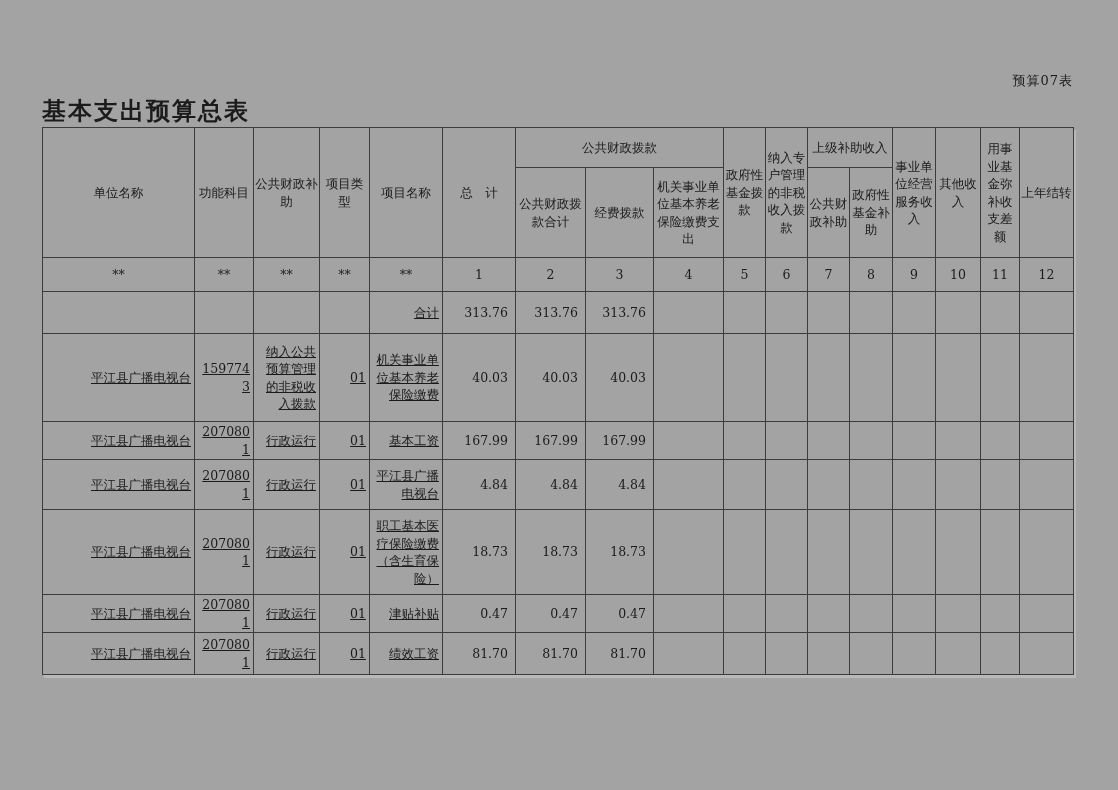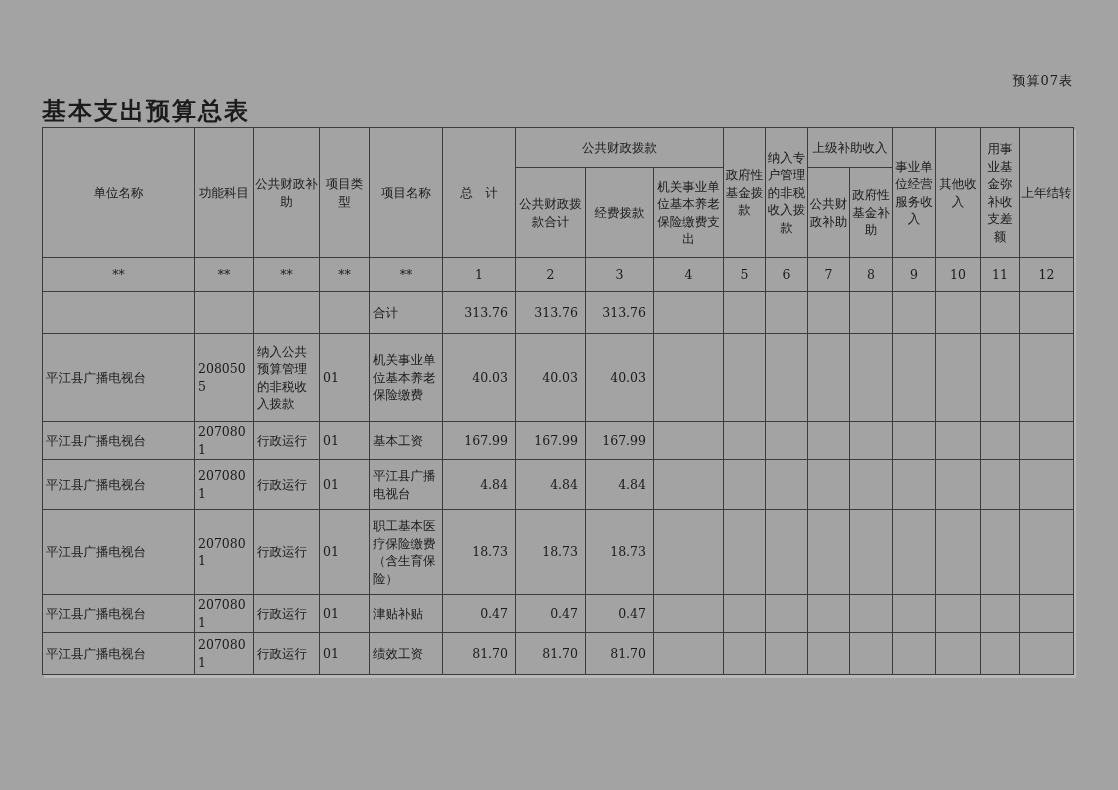--- a/index.html
+++ b/index.html
@@ -45,21 +45,21 @@
   #budget-table th, #budget-table td {
     border: 1px solid #3c3c3c;
     font-weight: normal;
     font-size: 12.5px;
     line-height: 1.4;
     vertical-align: middle;
     word-break: break-all;
     overflow: hidden;
   }
   #budget-table th { text-align: center; padding: 1px; }
-  #budget-table td.txt { text-align: left;  padding: 1px 3px; }
+  #budget-table td.txt { text-align: right;  padding: 1px 3px; text-decoration: underline; }
   #budget-table td.num { text-align: right; padding: 1px 7px 1px 1px; }
   #budget-table td.idx { text-align: center; padding: 1px; }
 
   #budget-table thead tr:nth-child(1) { height: 40px; }
   #budget-table thead tr:nth-child(2) { height: 90px; }
   #budget-table tbody tr:nth-child(1) { height: 34px; }
   #budget-table tbody tr:nth-child(2) { height: 42px; }
   #budget-table tbody tr:nth-child(3) { height: 88px; }
   #budget-table tbody tr:nth-child(4) { height: 32px; }
   #budget-table tbody tr:nth-child(5) { height: 50px; }
@@ -153,21 +153,21 @@
           <td class="num"></td>
           <td class="num"></td>
           <td class="num"></td>
           <td class="num"></td>
           <td class="num"></td>
           <td class="num"></td>
           <td class="num"></td>
         </tr>
         <tr>
           <td class="txt">平江县广播电视台</td>
-          <td class="txt">2080505</td>
+          <td class="txt">1597743</td>
           <td class="txt">纳入公共预算管理的非税收入拨款</td>
           <td class="txt">01</td>
           <td class="txt">机关事业单位基本养老保险缴费</td>
           <td class="num">40.03</td>
           <td class="num">40.03</td>
           <td class="num">40.03</td>
           <td class="num"></td>
           <td class="num"></td>
           <td class="num"></td>
           <td class="num"></td>

